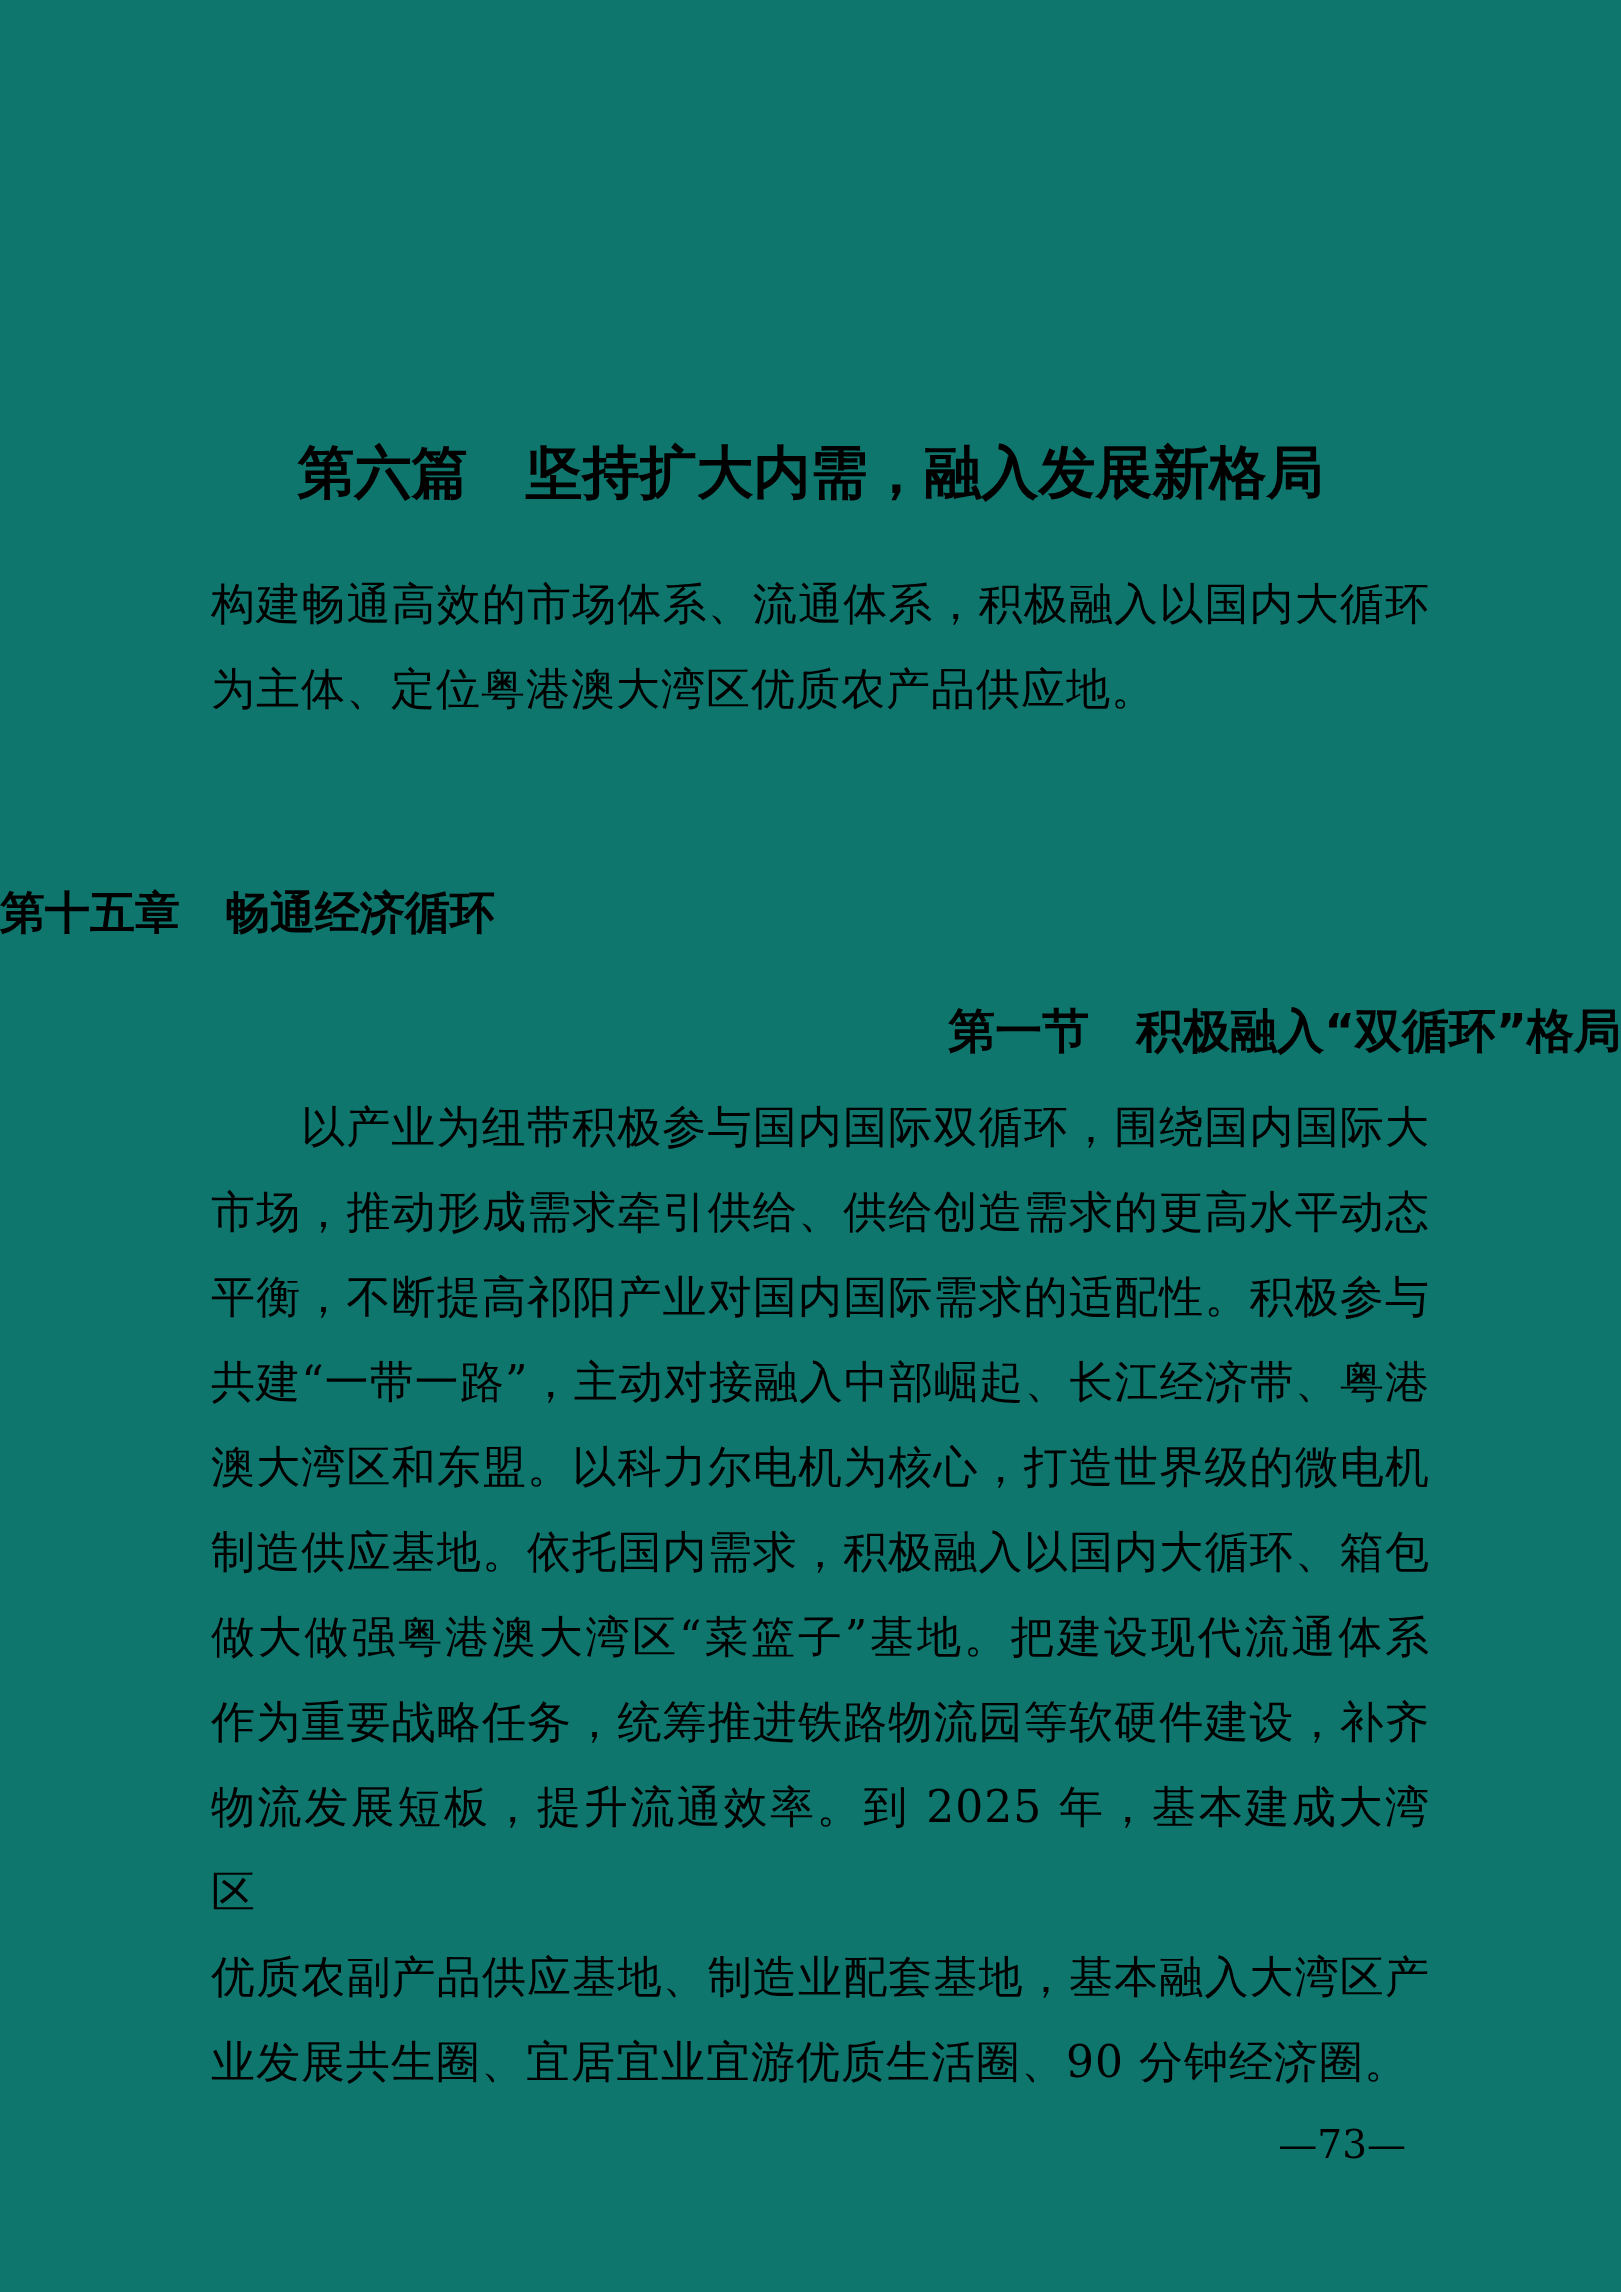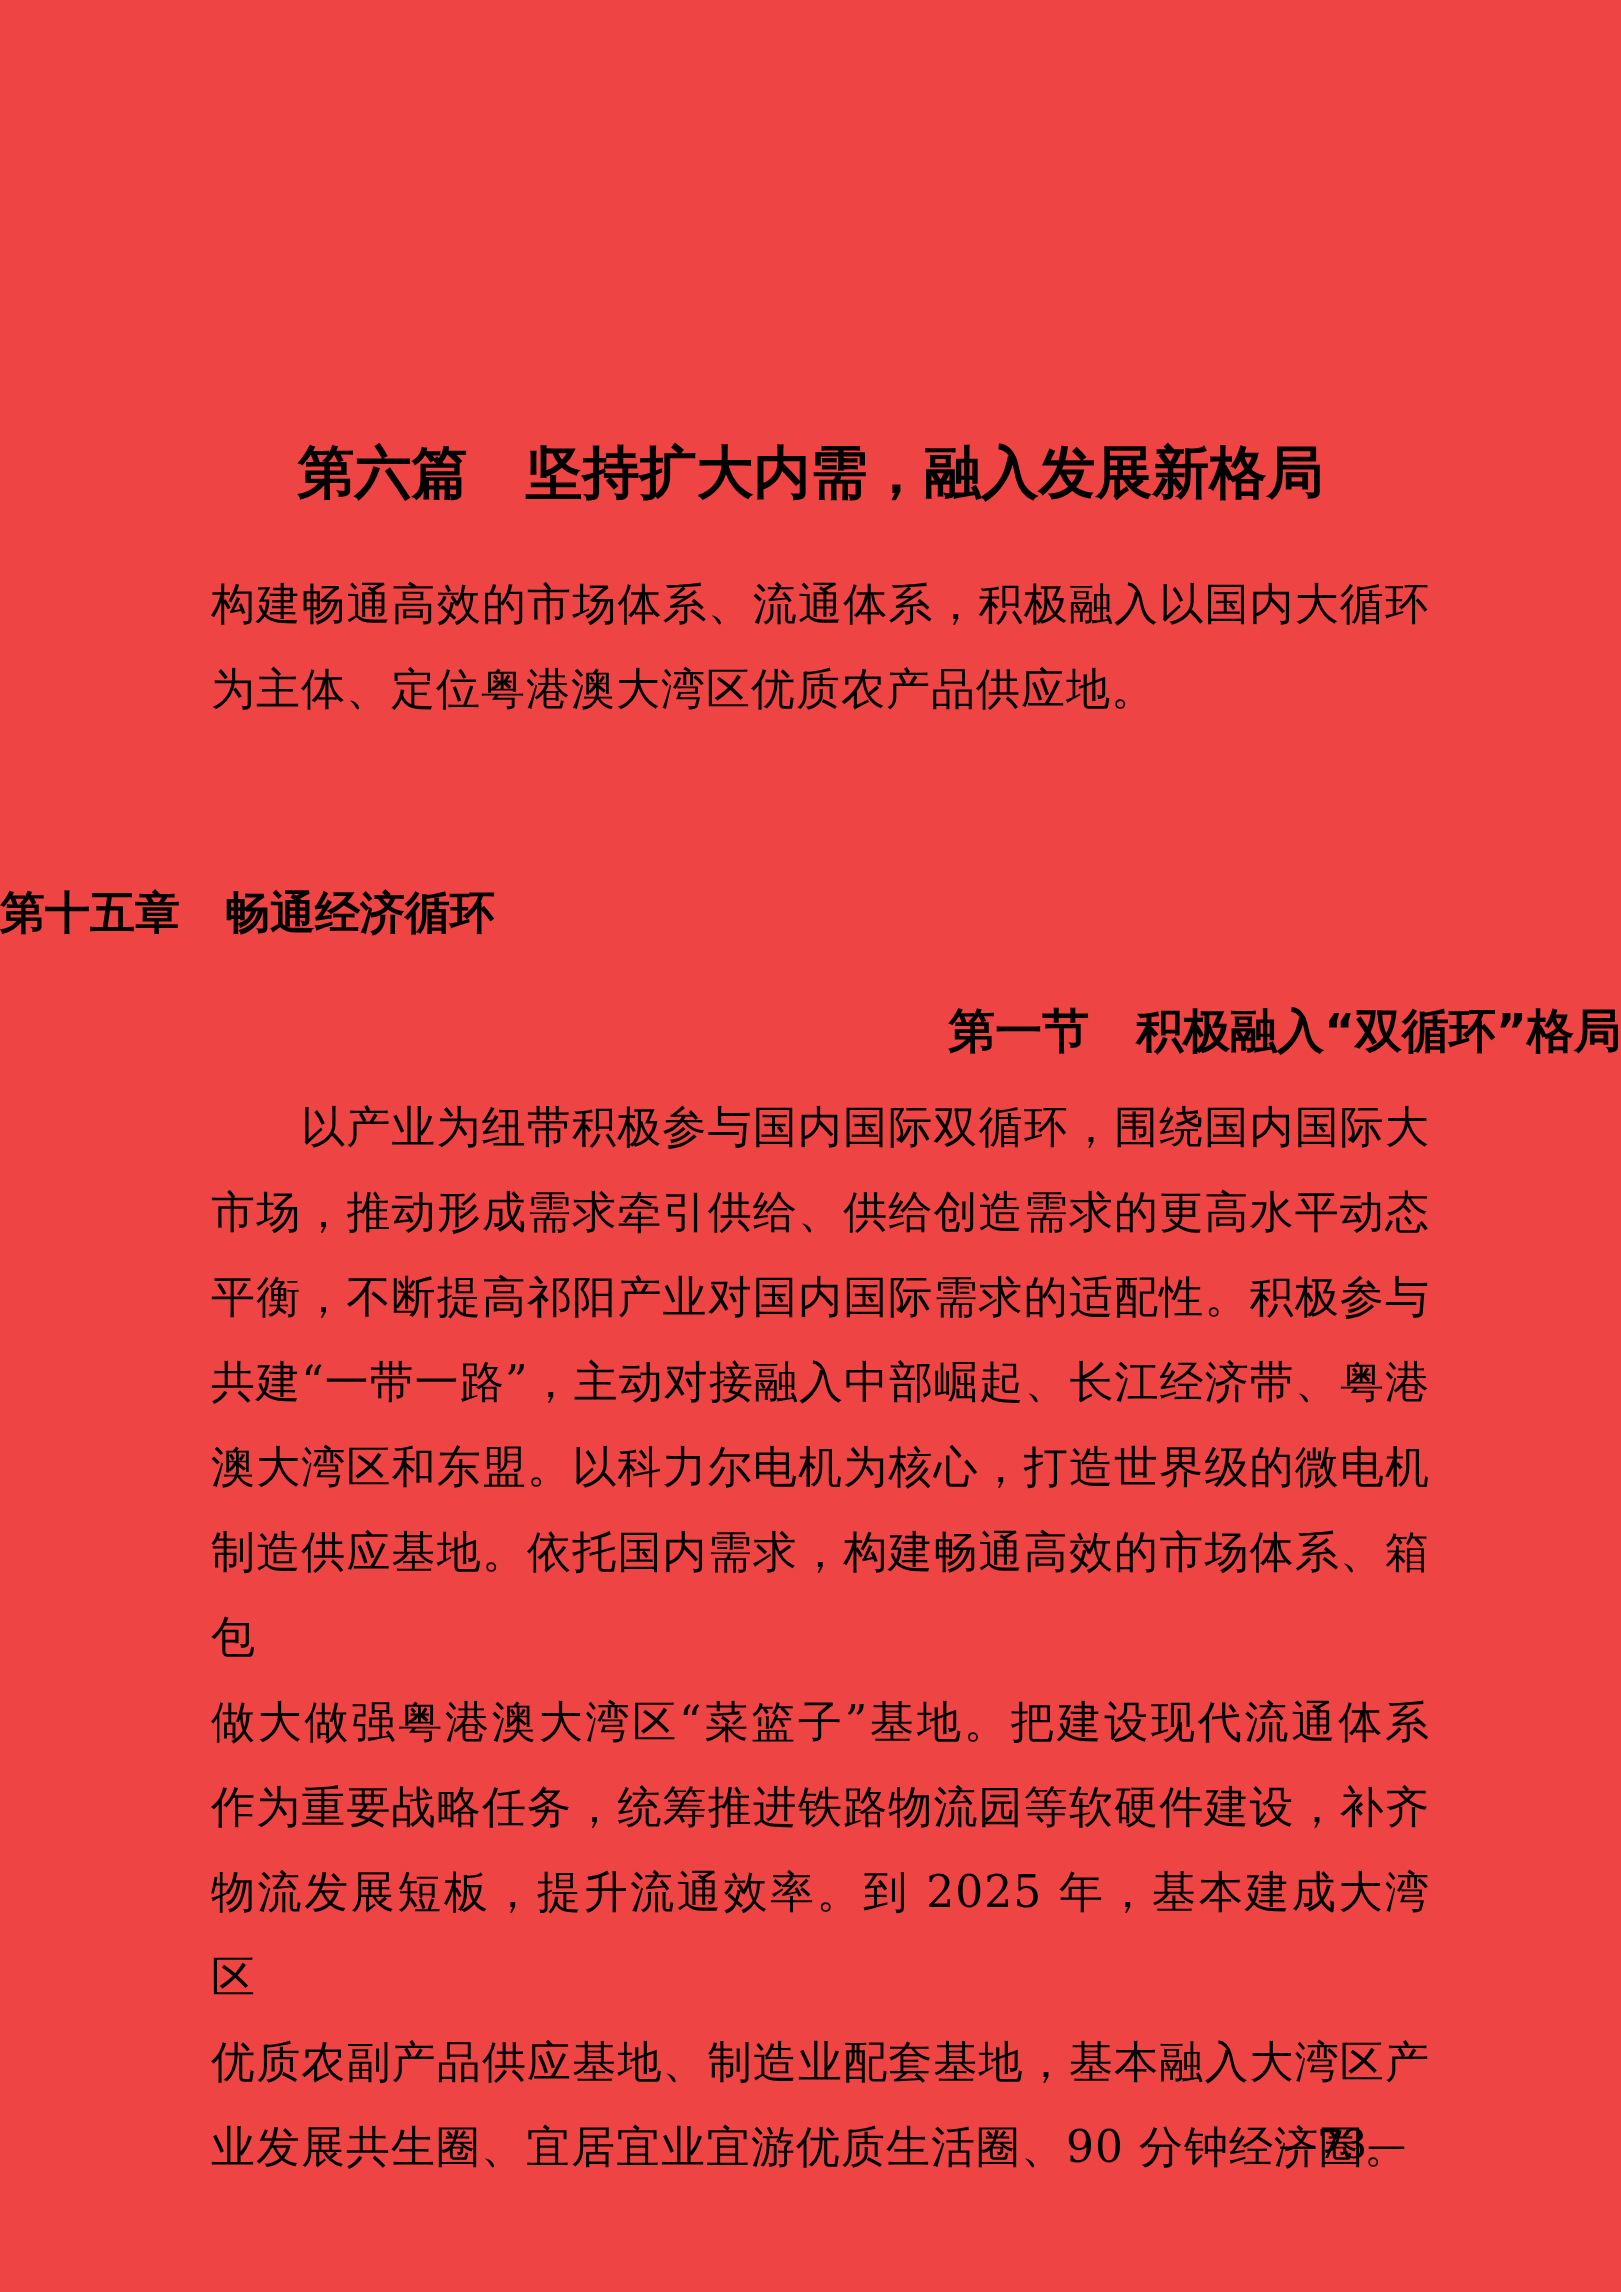--- a/index.html
+++ b/index.html
@@ -1,20 +1,20 @@
 <!DOCTYPE html>
 <html><head>
 <meta charset="utf-8">
 <style>
   html, body { margin: 0; padding: 0; background: #e8e8e8; }
   .page {
     position: relative;
     width: 1621px;
     height: 2293px;
-    background: #ef4444;
+    background: #0f766e;
     margin: 0 auto;
     overflow: hidden;
     color: #000000;
     font-family: "DejaVu Serif", "Liberation Serif", serif;
   }
   .part-title {
     position: absolute;
     top: 399px;
     left: 0;
     width: 100%;
@@ -92,21 +92,21 @@
   <h2 class="chapter-heading">第十五章　畅通经济循环</h2>
 
   <h3 class="section-heading">第一节　积极融入“双循环”格局</h3>
 
   <div class="para body-para">
     <div class="line first">以产业为纽带积极参与国内国际双循环，围绕国内国际大</div>
     <div class="line">市场，推动形成需求牵引供给、供给创造需求的更高水平动态</div>
     <div class="line">平衡，不断提高祁阳产业对国内国际需求的适配性。积极参与</div>
     <div class="line">共建“一带一路”，主动对接融入中部崛起、长江经济带、粤港</div>
     <div class="line">澳大湾区和东盟。以科力尔电机为核心，打造世界级的微电机</div>
-    <div class="line">制造供应基地。依托国内需求，构建畅通高效的市场体系、箱包</div>
+    <div class="line">制造供应基地。依托国内需求，积极融入以国内大循环、箱包</div>
     <div class="line">做大做强粤港澳大湾区“菜篮子”基地。把建设现代流通体系</div>
     <div class="line">作为重要战略任务，统筹推进铁路物流园等软硬件建设，补齐</div>
     <div class="line">物流发展短板，提升流通效率。到 2025 年，基本建成大湾区</div>
     <div class="line">优质农副产品供应基地、制造业配套基地，基本融入大湾区产</div>
     <div class="line last">业发展共生圈、宜居宜业宜游优质生活圈、90 分钟经济圈。</div>
   </div>
 
   <div class="page-number">—73—</div>
 
 </div>

